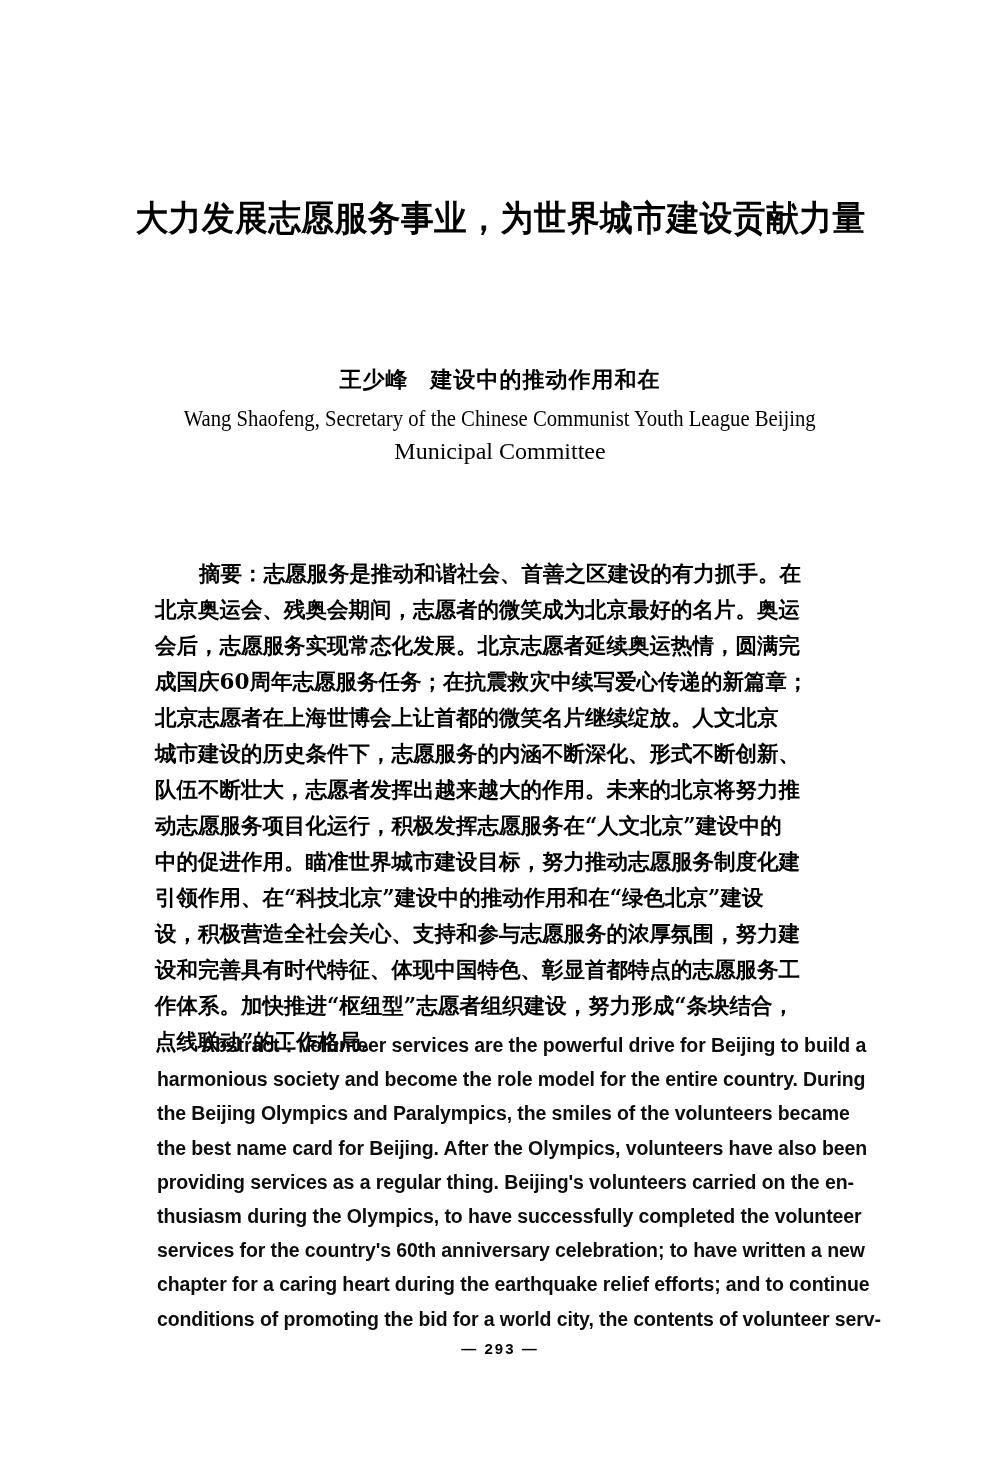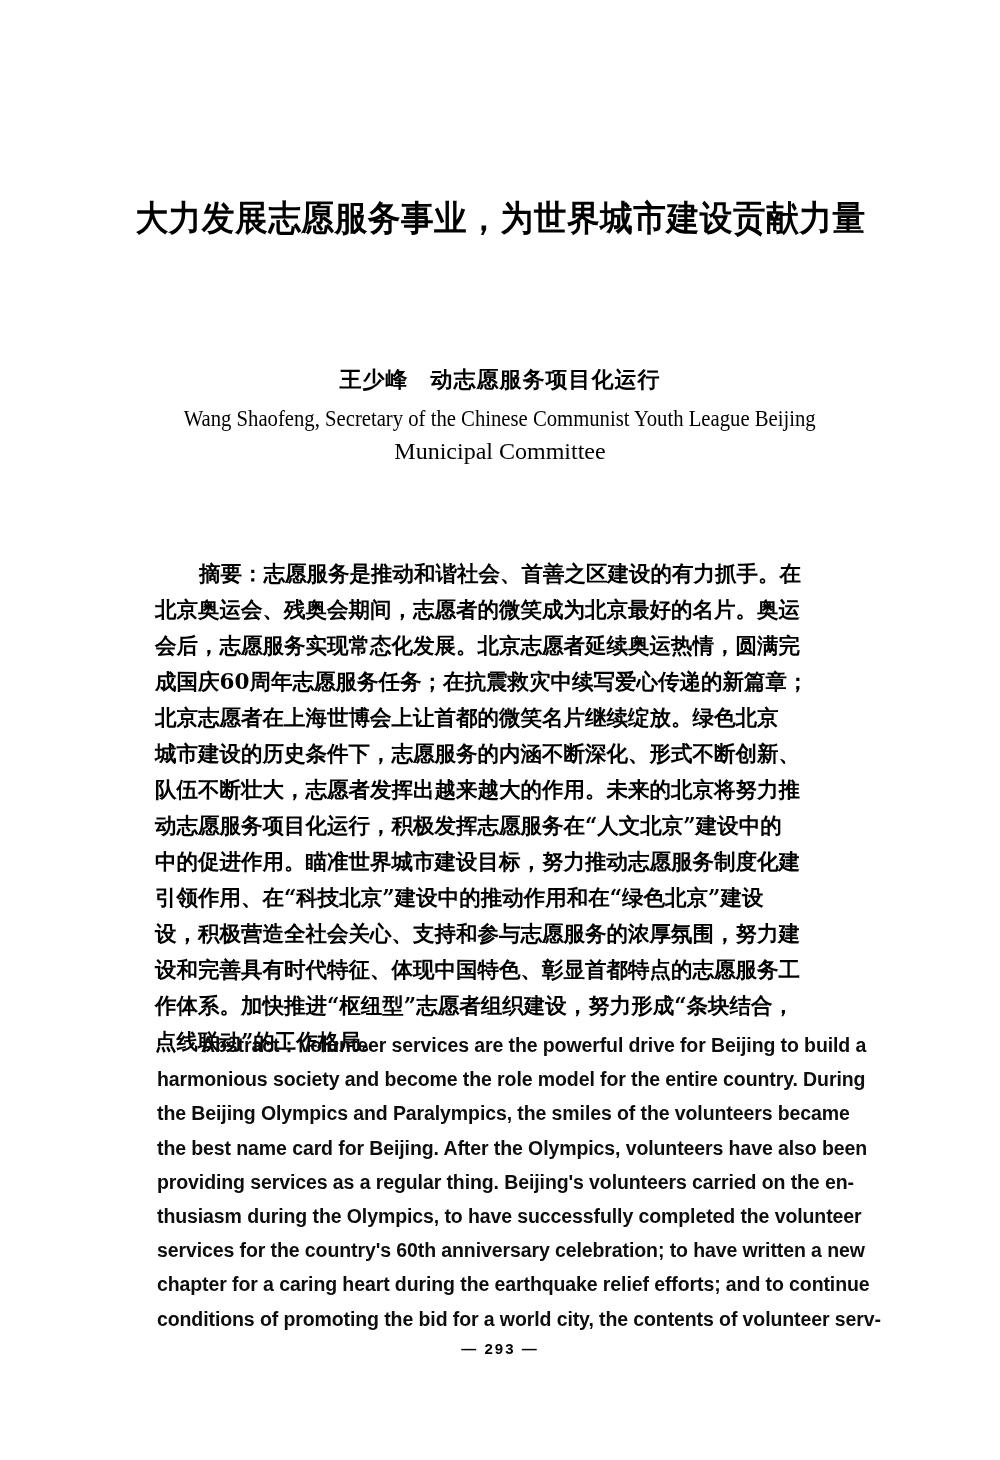--- a/index.html
+++ b/index.html
@@ -134,34 +134,34 @@
 <body>
 
 <div class="page">
 
   <div class="title-block">
     <div class="title-cn" style="display: inline-block; transform-origin: center top; transform: scaleX(0.935);">大力发展志愿服务事业，为世界城市建设贡献力量</div>
   </div>
 
   <div class="author-block">
     <div class="author-cn">
-      <span>王少峰</span><span class="sp"></span><span>动志愿服务项目化运行</span>
+      <span>王少峰</span><span class="sp"></span><span>建设中的推动作用和在</span>
     </div>
     <div class="author-en">
       <span class="author-en-line" style="display: inline-block; transform-origin: center top; transform: scaleX(0.8619);">Wang Shaofeng, Secretary of the Chinese Communist Youth League Beijing</span>
       <span class="author-en-line">Municipal Committee</span>
     </div>
   </div>
 
   <div class="abs-cn">
     <span class="ln ln-1" style="white-space: nowrap; transform-origin: left top; transform: scaleX(1); display: block;"><span class="indent2"></span><span>摘要：</span><span>志愿服务是推动和谐社会、首善之区建设的有力抓手。在</span></span>
     <span class="ln" style="white-space: nowrap; transform-origin: left top; transform: scaleX(1); display: block;">北京奥运会、残奥会期间，志愿者的微笑成为北京最好的名片。奥运</span>
     <span class="ln" style="white-space: nowrap; transform-origin: left top; transform: scaleX(1); display: block;">会后，志愿服务实现常态化发展。北京志愿者延续奥运热情，圆满完</span>
     <span class="ln" style="white-space: nowrap; transform-origin: left top; transform: scaleX(1); display: block;">成国庆60周年志愿服务任务；在抗震救灾中续写爱心传递的新篇章；</span>
-    <span class="ln" style="white-space: nowrap; transform-origin: left top; transform: scaleX(1); display: block;">北京志愿者在上海世博会上让首都的微笑名片继续绽放。绿色北京</span>
+    <span class="ln" style="white-space: nowrap; transform-origin: left top; transform: scaleX(1); display: block;">北京志愿者在上海世博会上让首都的微笑名片继续绽放。人文北京</span>
     <span class="ln" style="white-space: nowrap; transform-origin: left top; transform: scaleX(1); display: block;">城市建设的历史条件下，志愿服务的内涵不断深化、形式不断创新、</span>
     <span class="ln" style="white-space: nowrap; transform-origin: left top; transform: scaleX(1); display: block;">队伍不断壮大，志愿者发挥出越来越大的作用。未来的北京将努力推</span>
     <span class="ln" style="white-space: nowrap; transform-origin: left top; transform: scaleX(1); display: block;">动志愿服务项目化运行，积极发挥志愿服务在“人文北京”建设中的</span>
     <span class="ln" style="white-space: nowrap; transform-origin: left top; transform: scaleX(1); display: block;">中的促进作用。瞄准世界城市建设目标，努力推动志愿服务制度化建</span>
     <span class="ln" style="white-space: nowrap; transform-origin: left top; transform: scaleX(1); display: block;">引领作用、在“科技北京”建设中的推动作用和在“绿色北京”建设</span>
     <span class="ln" style="white-space: nowrap; transform-origin: left top; transform: scaleX(1); display: block;">设，积极营造全社会关心、支持和参与志愿服务的浓厚氛围，努力建</span>
     <span class="ln" style="white-space: nowrap; transform-origin: left top; transform: scaleX(1); display: block;">设和完善具有时代特征、体现中国特色、彰显首都特点的志愿服务工</span>
     <span class="ln" style="white-space: nowrap; transform-origin: left top; transform: scaleX(1); display: block;">作体系。加快推进“枢纽型”志愿者组织建设，努力形成“条块结合，</span>
     <span class="ln">点线联动”的工作格局。</span>
   </div>

